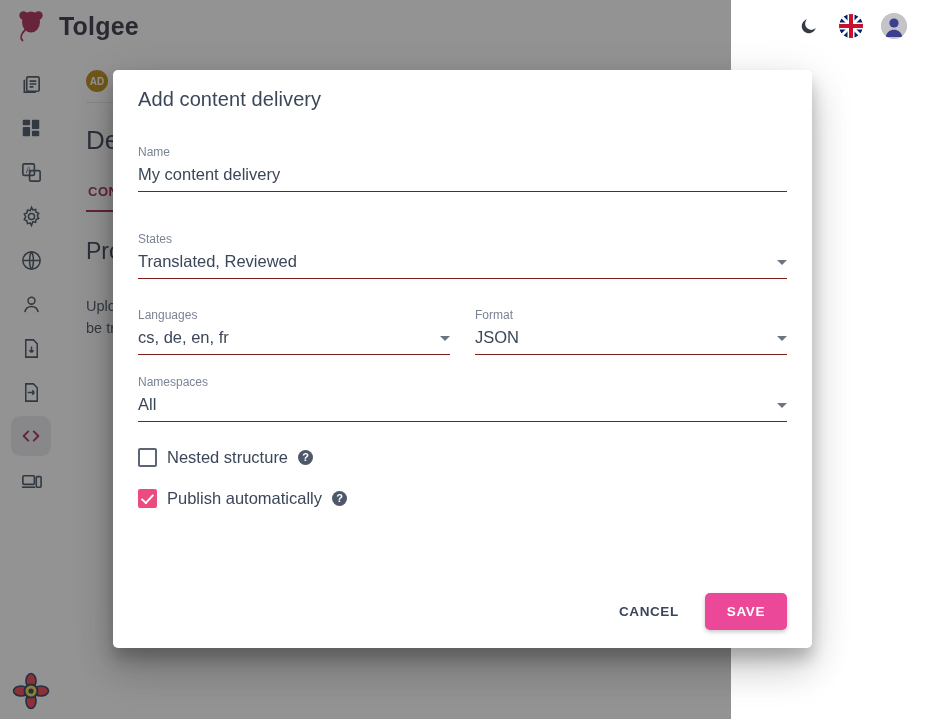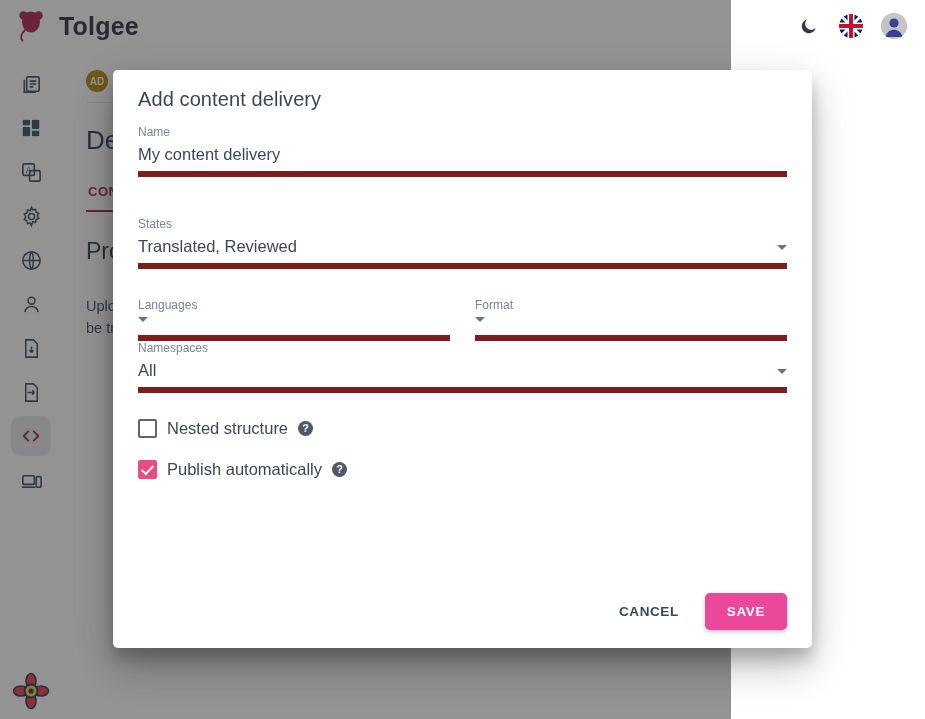--- a/index.html
+++ b/index.html
@@ -97,24 +97,24 @@
     background: #fff; border-radius: 5px;
     box-shadow: 0 11px 15px rgba(0,0,0,.20), 0 9px 46px rgba(0,0,0,.12), 0 24px 38px rgba(0,0,0,.14);
     padding: 0 25px;
   }
   .dialog-title {
     font-size: 20px; color: #3b4759; font-weight: 400;
     padding-top: 18px; padding-left: 0; letter-spacing: .1px;
   }
   .dialog-body { padding-top: 14px; }
 
-  .field { position: relative; }
+  .field { position: relative; margin-top: 20px; }
   .field-label { font-size: 12px; color: #7b8494; margin-bottom: 5px; }
   .field-line {
-    border-bottom: 6px solid #7f1d1d;
+    border-bottom: 1px solid #7f1d1d;
     padding-bottom: 7px;
     display: flex; align-items: flex-end;
   }
   .field-value { font-size: 16.5px; color: #3b4759; line-height: 20px; flex: 1; }
   .caret {
     width: 0; height: 0; margin-bottom: 6px;
     border-left: 5px solid transparent; border-right: 5px solid transparent;
     border-top: 5px solid #6d7481;
     cursor: pointer;
   }
@@ -328,26 +328,28 @@
         <div class="field-line">
           <div class="field-value">Translated, Reviewed</div>
           <span class="caret"></span>
         </div>
       </div>
 
       <div class="row2">
         <div class="field">
           <div class="field-label">Languages</div>
           <div class="field-line">
+            <div class="field-value">cs, de, en, fr</div>
             <span class="caret"></span>
           </div>
         </div>
         <div class="field">
           <div class="field-label">Format</div>
           <div class="field-line">
+            <div class="field-value">JSON</div>
             <span class="caret"></span>
           </div>
         </div>
       </div>
 
       <div class="field">
         <div class="field-label">Namespaces</div>
         <div class="field-line">
           <div class="field-value">All</div>
           <span class="caret"></span>

